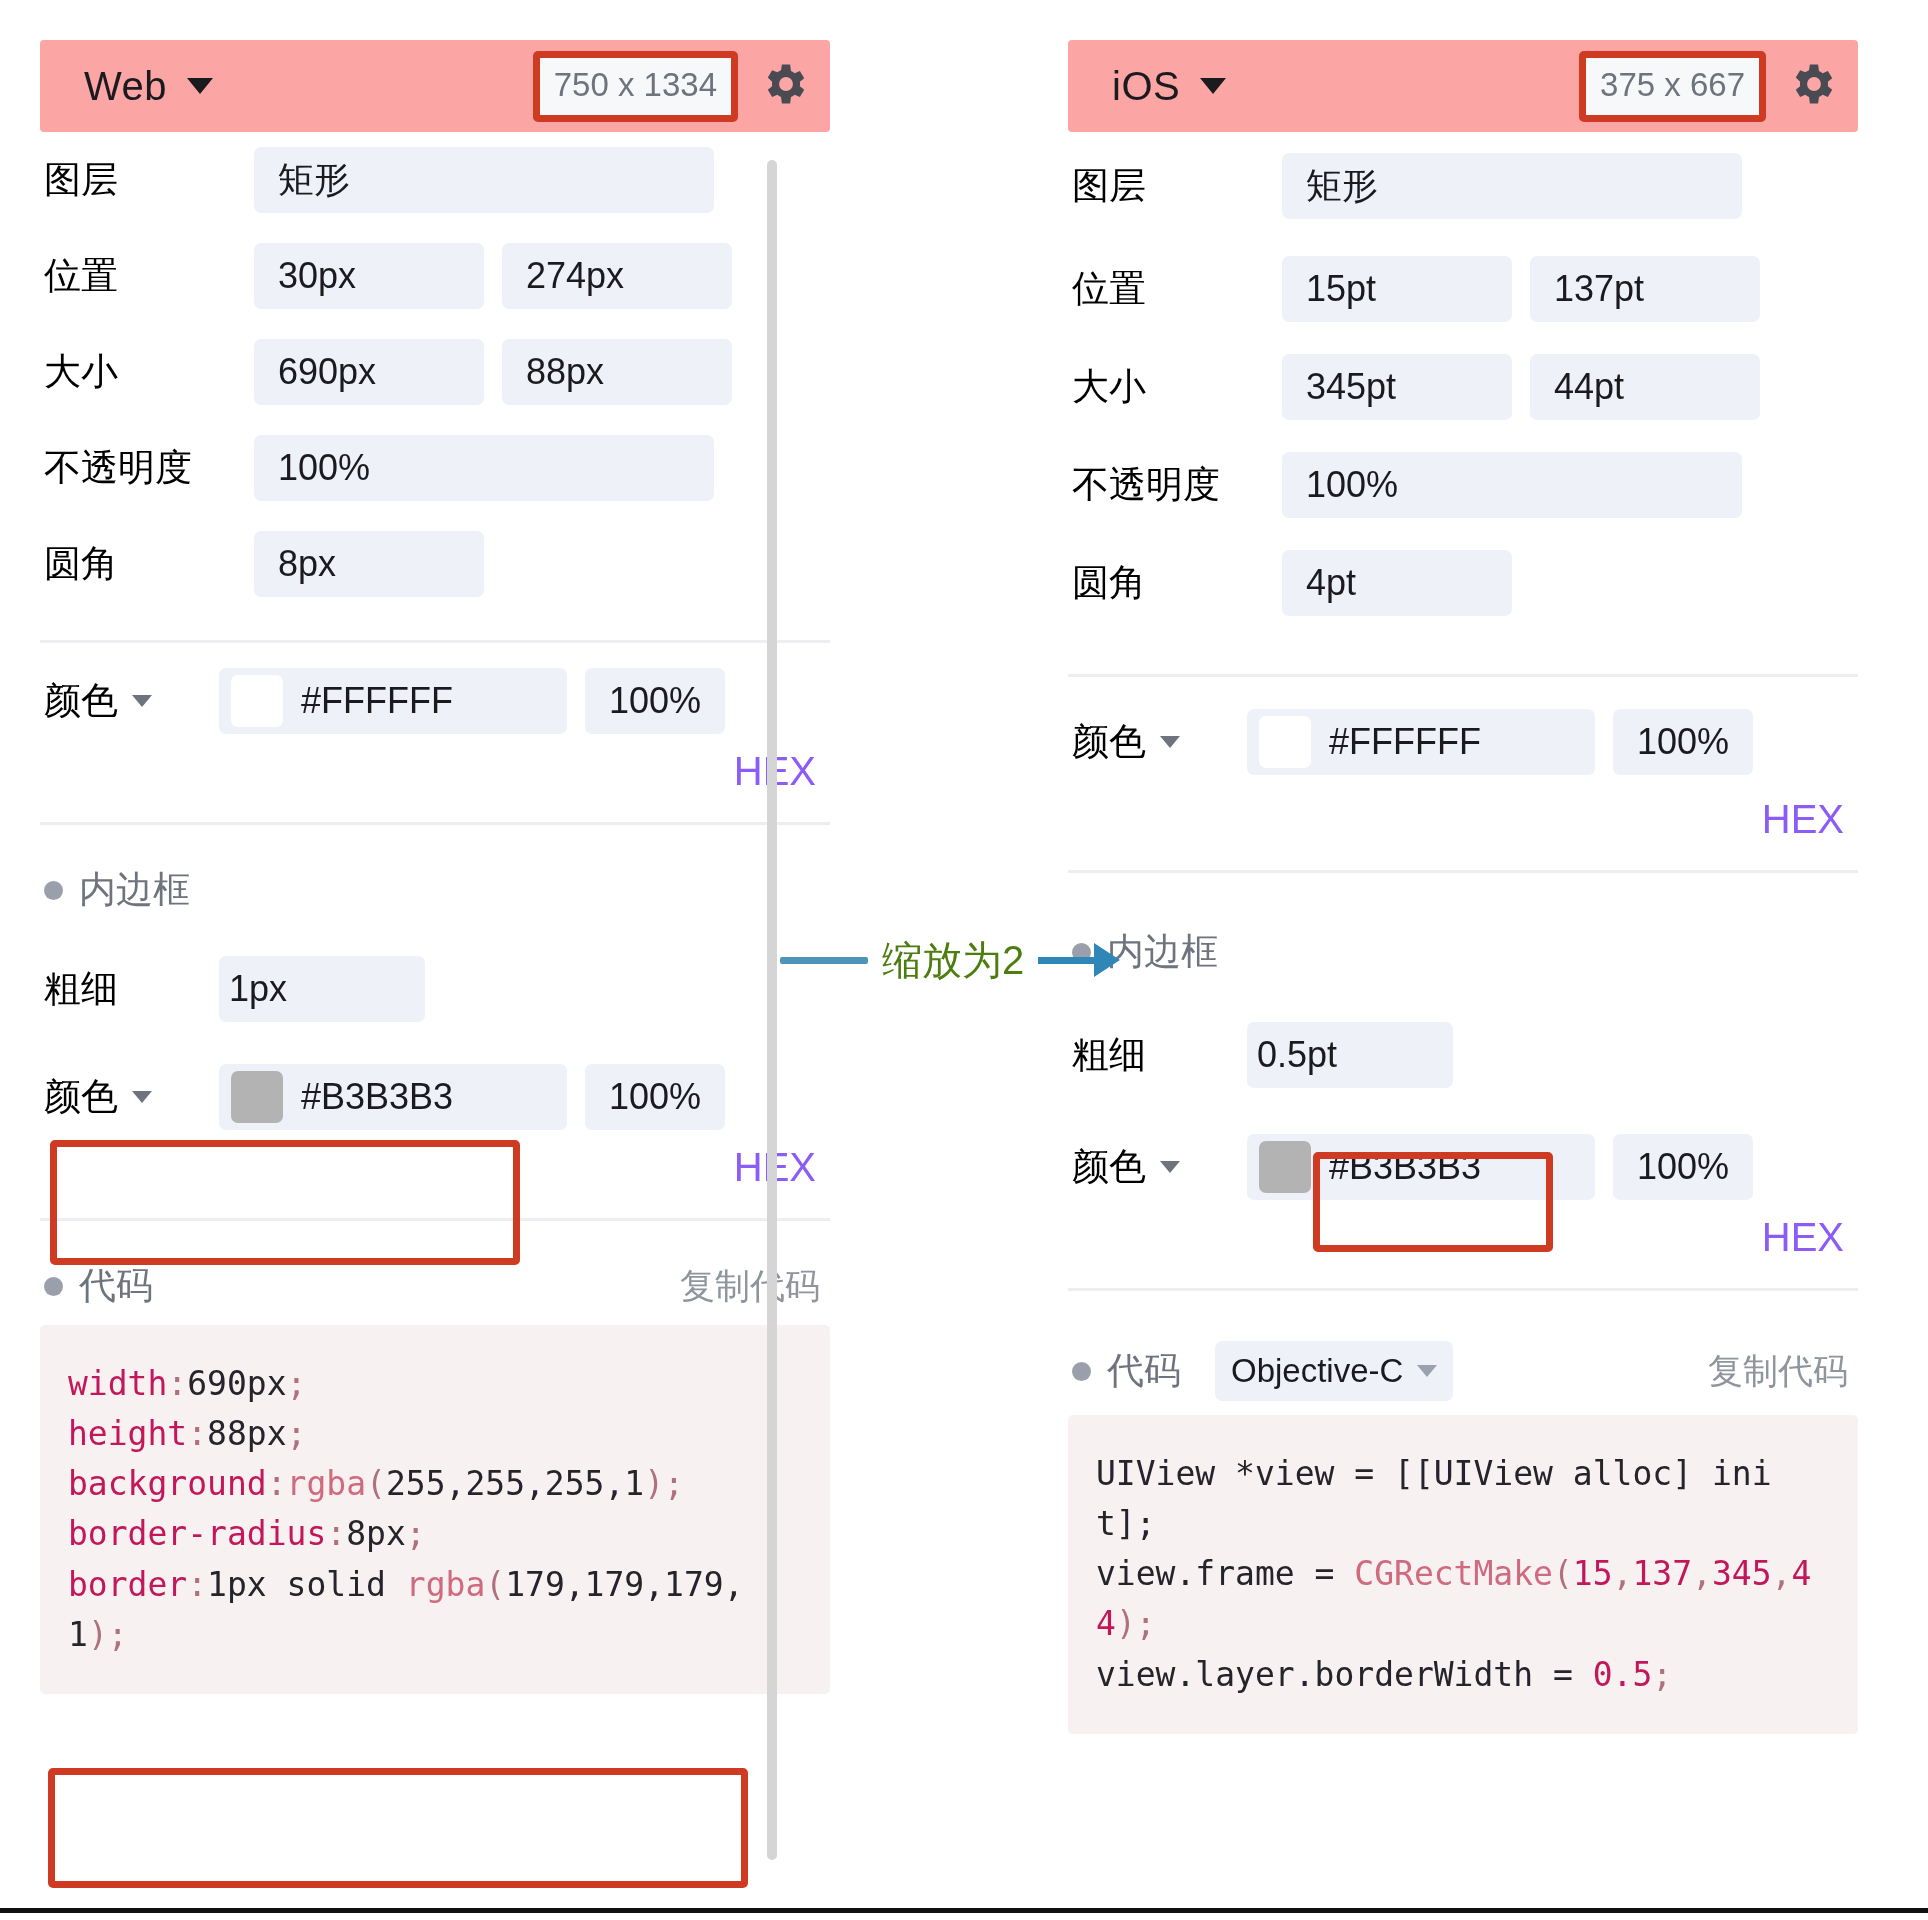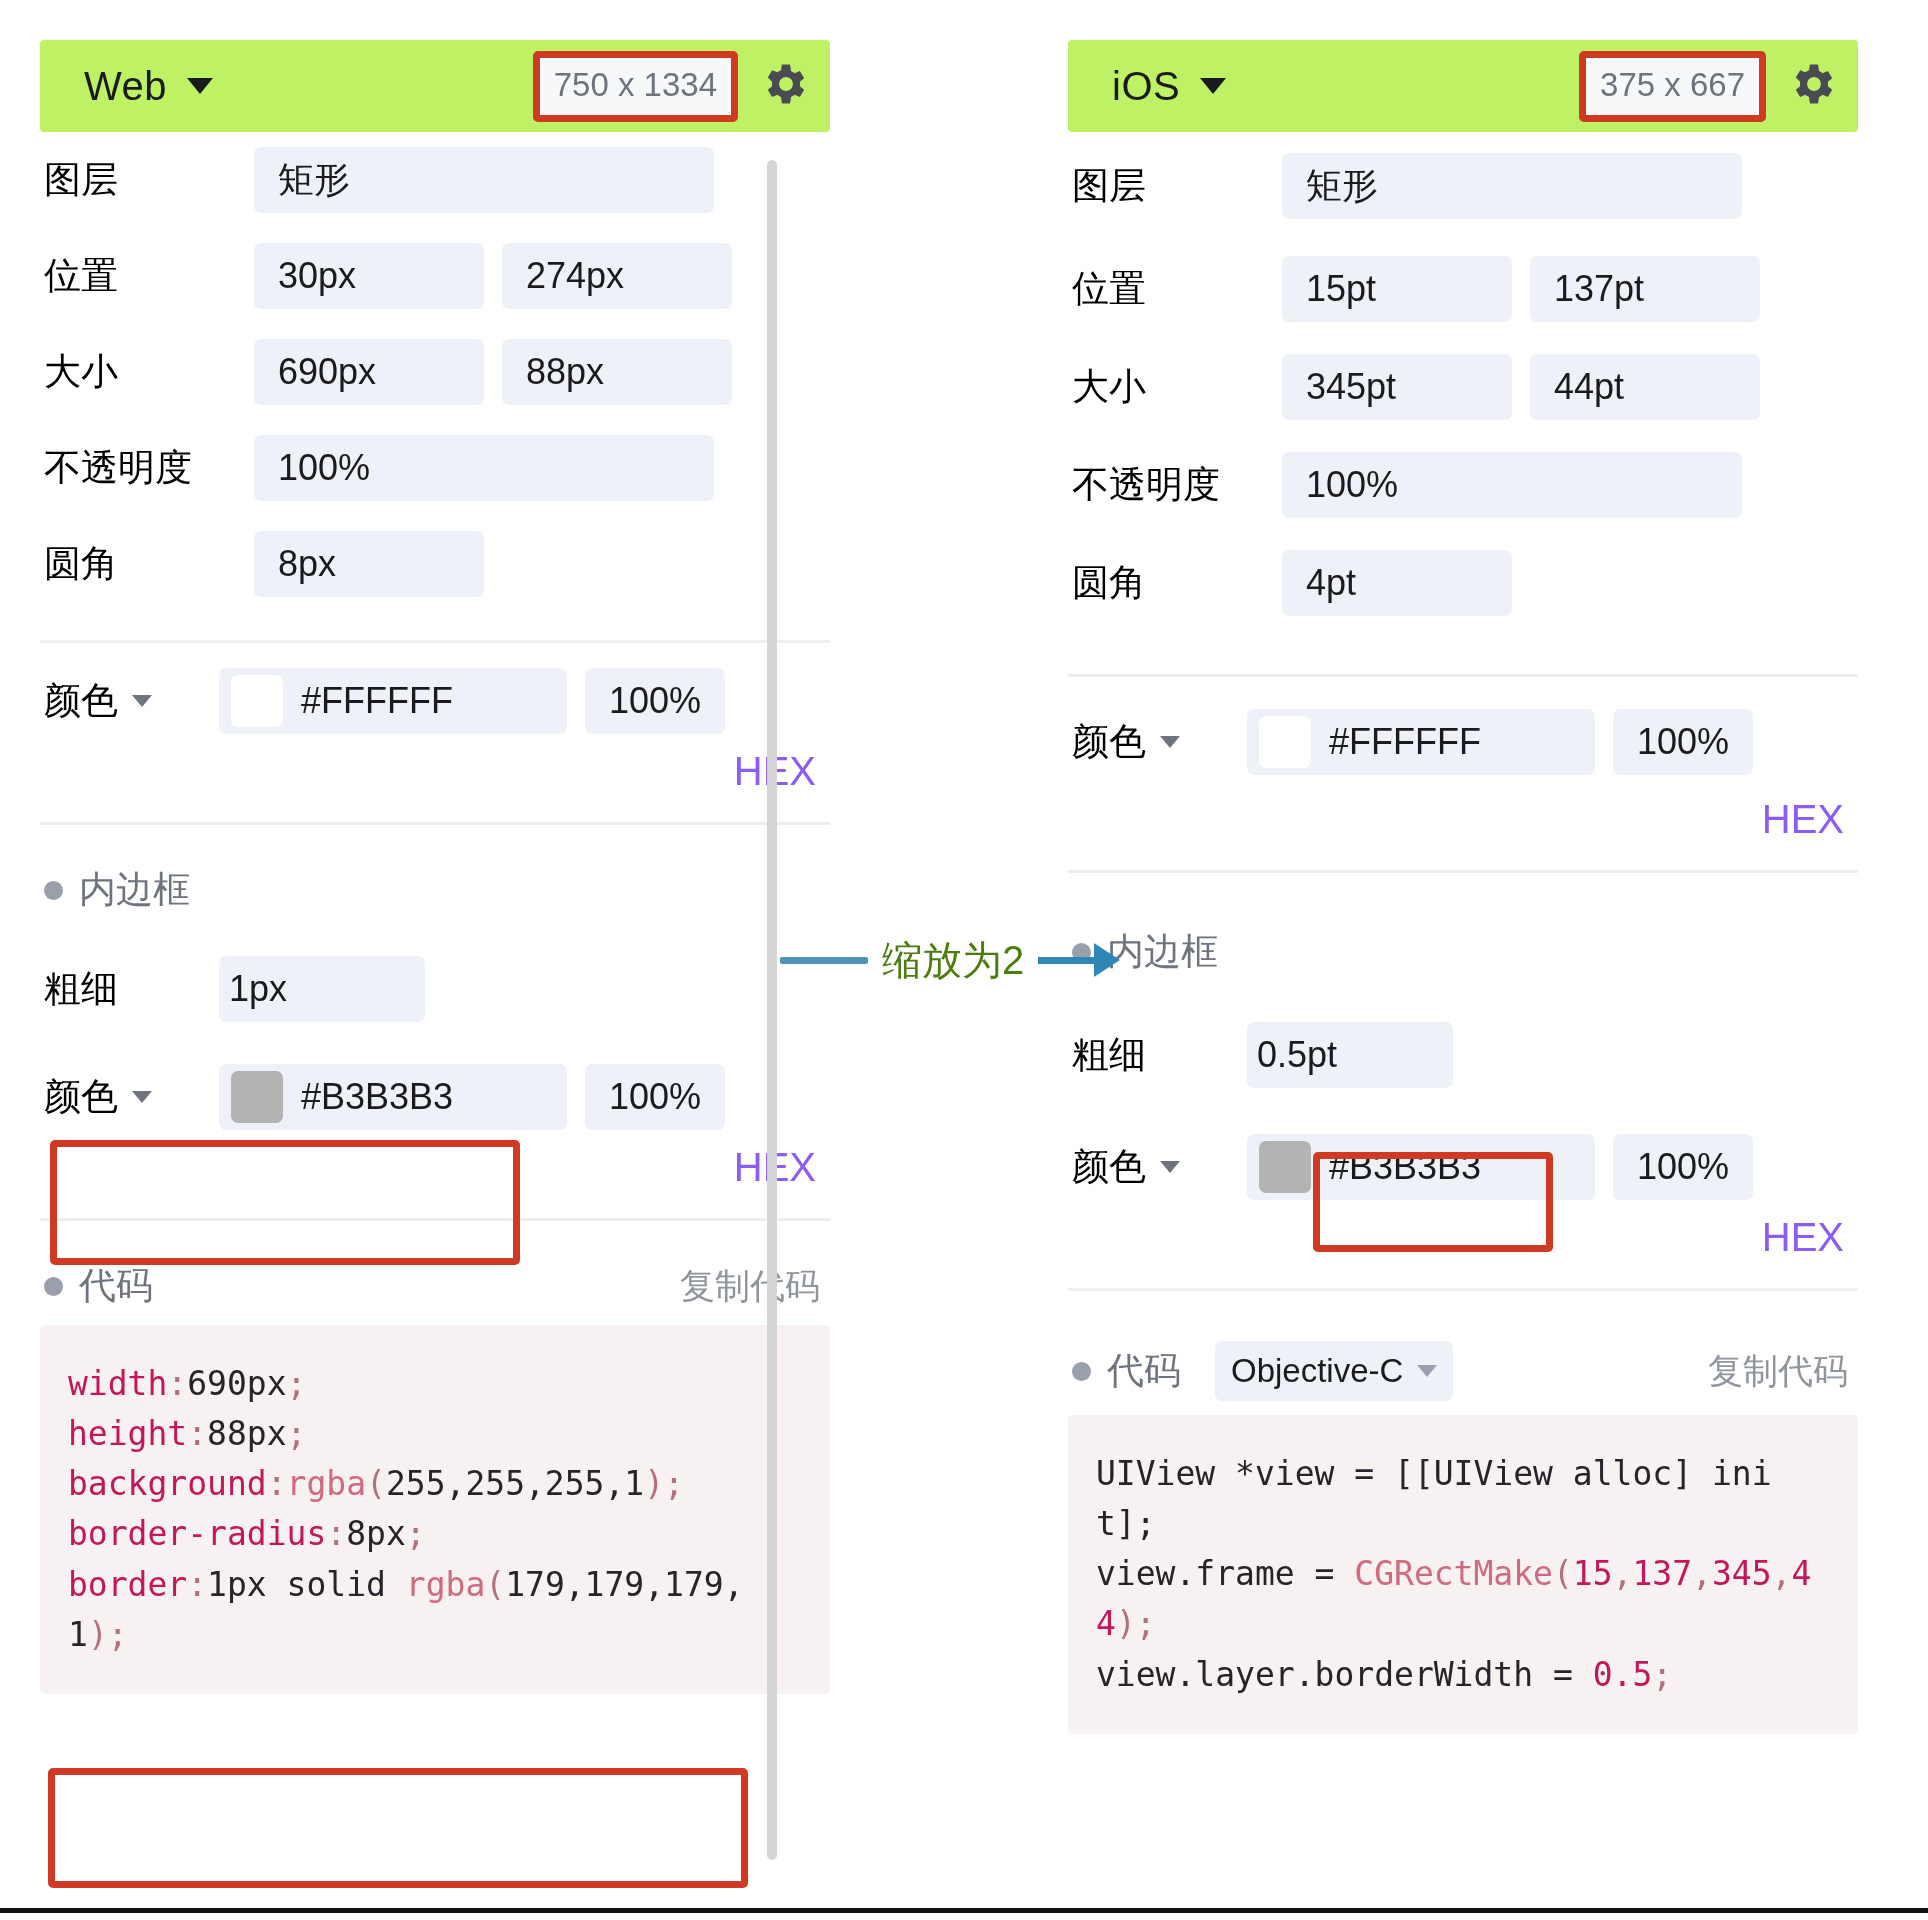--- a/index.html
+++ b/index.html
@@ -13,21 +13,21 @@
   .stage{position:absolute;inset:0;}
 
   
   .panel{position:absolute;top:40px;width:790px;}
   .panel.left{left:40px;}
   .panel.right{left:1068px;}
 
   .panel-header{
     display:flex;align-items:center;
     height:92px;
-    background:#bef264;
+    background:#fca5a5;
     border-radius:4px;
     padding:0 18px 0 44px;
     box-sizing:border-box;
     position:relative;
   }
   .platform-name{
     font-size:40px;color:#1b1b1f;font-weight:400;letter-spacing:.5px;
   }
   .caret{
     width:0;height:0;margin-left:20px;

